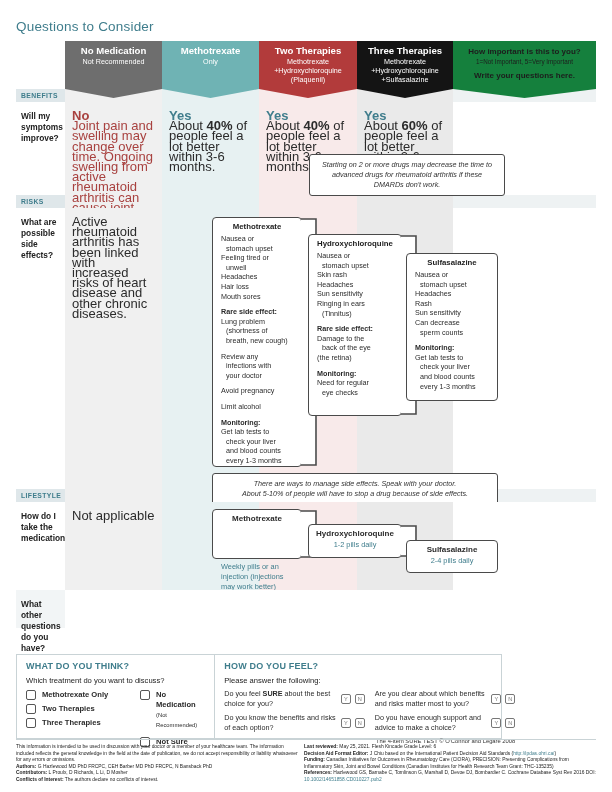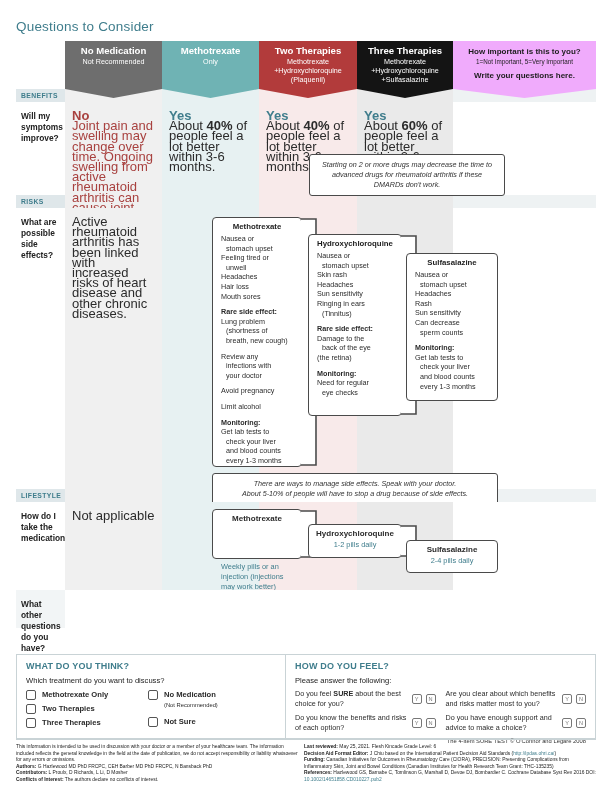--- a/index.html
+++ b/index.html
@@ -44,21 +44,21 @@
     height: 9px;
     background: inherit;
     clip-path: polygon(0 0, 100% 0, 50% 100%);
   }
   .banner .bt { font-size: 9.6px; font-weight: bold; line-height: 12px; }
   .banner .bs { font-size: 7.2px; line-height: 9px; font-weight: normal; }
   .banner.none  { background: #6e6e6e; }
   .banner.mtx   { background: #6fb3b4; }
   .banner.two   { background: #b23b3b; }
   .banner.three { background: #141414; }
-  .banner.imp   { background: #f0abfc; color: #1d1d1d; padding-top: 6px; }
+  .banner.imp   { background: #15803d; color: #1d1d1d; padding-top: 6px; }
   .banner.imp .q  { font-size: 8px; font-weight: bold; line-height: 10px; }
   .banner.imp .sc { font-size: 6.3px; line-height: 9px; }
   .banner.imp .w  { font-size: 8px; font-weight: bold; margin-top: 5px; }
   .hdr-blank { background: #ffffff; height: 48px; }
 
   
   .tint-none  { background: #f0f0f0; }
   .tint-mtx   { background: #e7f1f2; }
   .tint-two   { background: #f8eaea; }
   .tint-three { background: #eaeaea; }
@@ -133,21 +133,21 @@
     background: #ffffff; text-align: center;
   }
   .lbox .lt { font-size: 8px; font-weight: bold; padding: 4px 0 2px 0; }
   .lbox .ld { font-size: 7.4px; line-height: 10px; color: #3f7d8c; padding: 0 8px 5px 8px; }
 
   
   .oq-row { height: 38px; }
 
   
   .panels {
-    position: absolute; left: 16px; top: 654px; width: 580px; height: 85px;
+    position: absolute; left: 16px; top: 654px; width: 486px; height: 85px;
     border: 1px solid #c9d3d6; background: #ffffff; display: flex;
   }
   .panel { padding: 6px 9px 0 9px; }
   .panel.left  { width: 269px; border-right: 1px solid #c9d3d6; }
   .panel.right { width: 309px; }
   .ph { font-size: 9px; font-weight: bold; color: #3f7d8c; letter-spacing: .2px; }
   .psub { font-size: 7.6px; margin-top: 5px; color: #222; }
 
   .cbgrid { display: flex; margin-top: 5px; }
   .cbcol { display: flex; flex-direction: column; gap: 4px; }

